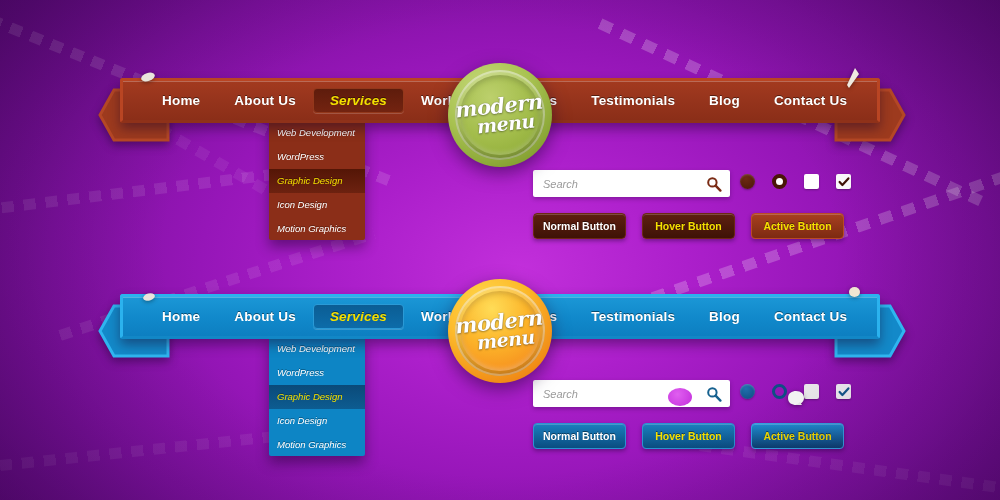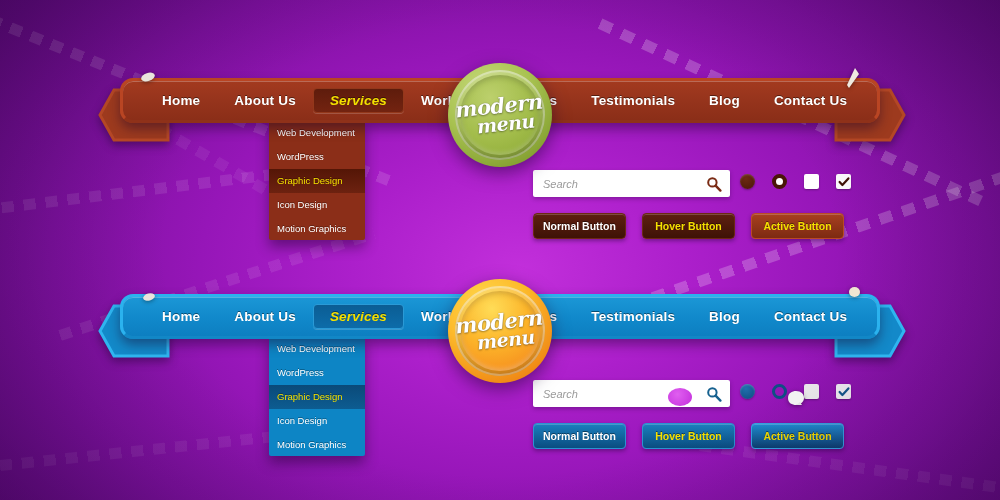--- a/index.html
+++ b/index.html
@@ -71,21 +71,21 @@
   .tail-right { right: 94px; }
   .tail svg { display:block; filter: drop-shadow(0 4px 5px rgba(20,0,35,0.45)); }
 
   
   .bar {
     position: absolute;
     left: 120px; right: 120px;
     top: 18px;
     height: 45px;
     z-index: 3;
-    border-radius: 13px;
+    border-radius: 3px;
     display: flex;
     align-items: center;
     box-shadow: 0 6px 12px rgba(25,0,40,0.42), 0 1px 0 rgba(255,255,255,0.25) inset;
   }
   #bar-brown {
     background: linear-gradient(#a33a1f 0%, #96341c 50%, #8b2e18 100%);
     border: 3px solid #b94523;
     border-bottom-color:#8f3119;
   }
   #bar-blue {
@@ -145,20 +145,21 @@
   #dropdown-blue  { background: #0d85c5; border-top: 2px solid #14a0dd; }
 
   .dd-item {
     font-size: 9.5px;
     color: #ffffff;
     padding: 6px 8px 6px 8px;
     cursor: pointer;
     white-space: nowrap;
     text-shadow: 0 -1px 0 rgba(0,0,0,0.35);
     line-height: 1.25;
+    font-style: italic;
   }
   .dd-item.selected { color: #f4e000; }
   #dropdown-brown .dd-item.selected { background: linear-gradient(#541606, #6d2210); }
   #dropdown-blue  .dd-item.selected { background: linear-gradient(#0a4a79, #0d5c91); }
 
   
   .badge {
     position: absolute;
     left: 50%;
     transform: translateX(-50%);

